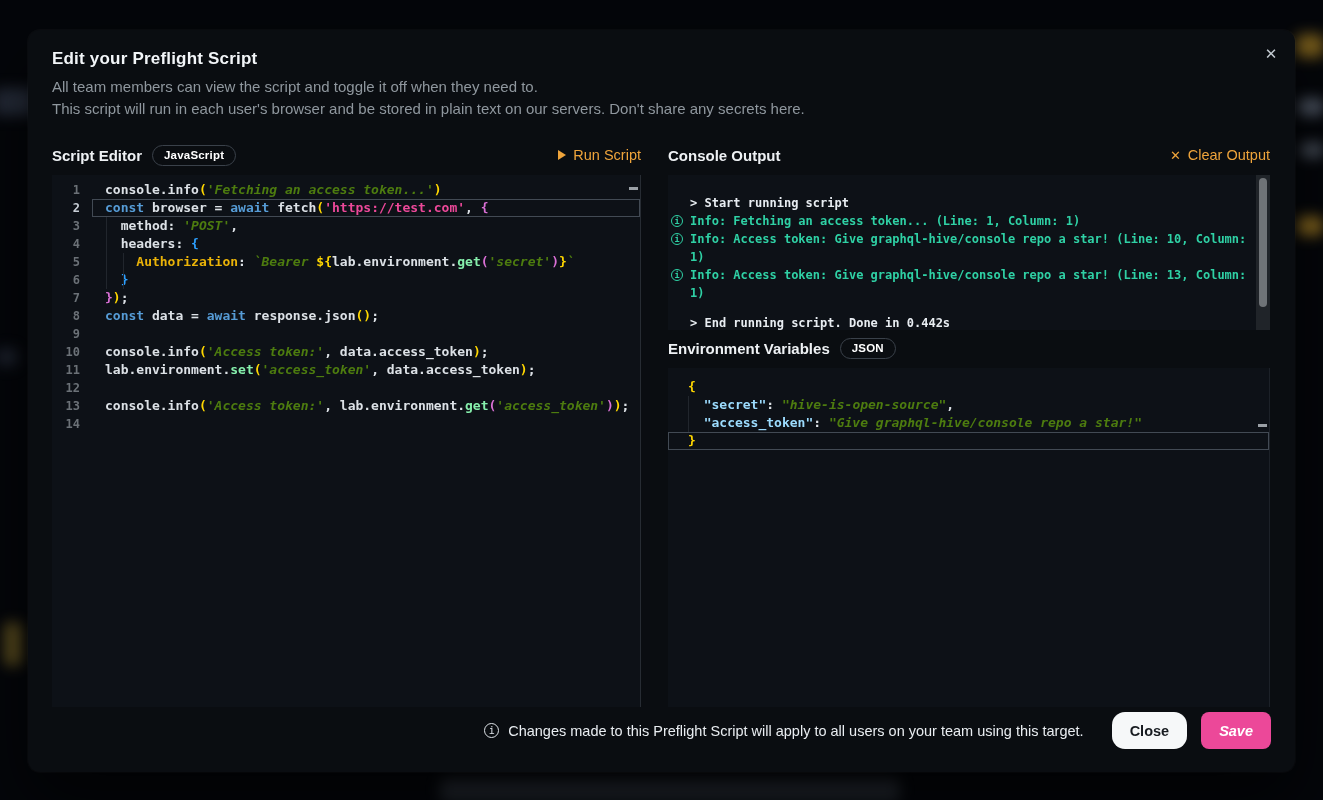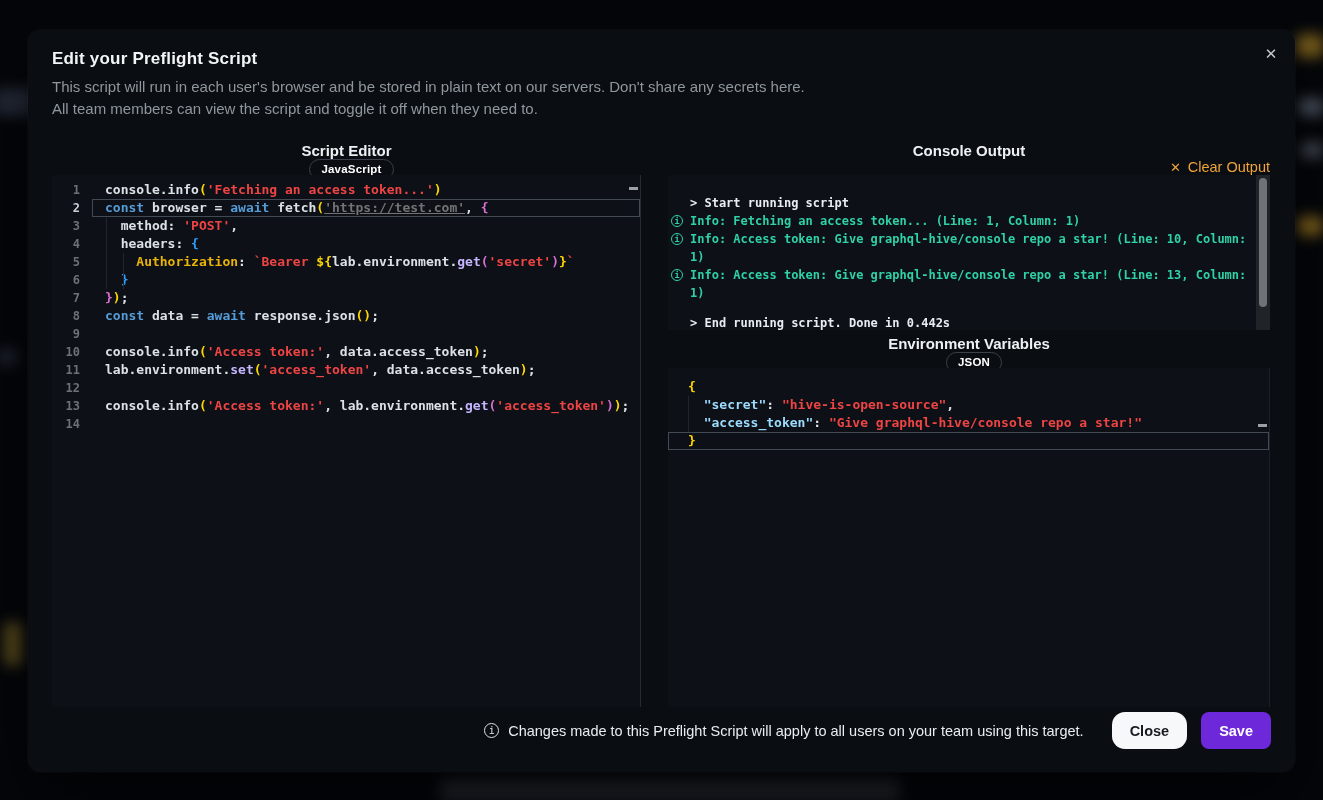--- a/index.html
+++ b/index.html
@@ -22,21 +22,21 @@
   .modal-close {
     position:absolute; top:12px; right:12px; width:24px; height:24px;
     display:flex; align-items:center; justify-content:center;
     color:#c3cad1; font-size:15px; cursor:pointer; background:none; border:none;
     font-family:"Liberation Sans", sans-serif;
   }
   .m-title { position:absolute; left:24px; top:19px; font-size:17px; font-weight:bold; color:#f2f5f8; letter-spacing:.2px; }
   .m-desc  { position:absolute; left:24px; top:46px; font-size:15px; line-height:22px; color:#8f979e; }
 
   
-  .sec-head { position:absolute; height:26px; display:flex; align-items:center;flex-direction:column; }
+  .sec-head { position:absolute; height:26px; display:flex; align-items:center; }
   .sec-title { font-size:15px; font-weight:bold; color:#eef1f4; }
   .pill {
     margin-left:10px; padding:3px 11px 4px; border:1px solid #3a414a; border-radius:999px;
     font-size:11.5px; font-weight:bold; color:#fff; letter-spacing:.2px;
   }
   .accent-btn {
     margin-left:auto; display:flex; align-items:center; gap:7px;
     background:none; border:none; cursor:pointer;
     color:#efa43b; font-size:14.5px; font-family:"Liberation Sans", sans-serif;
   }
@@ -70,23 +70,23 @@
   .ed-script .row:nth-child(n+5):nth-child(-n+6) .code::after {
     content:""; position:absolute; left:31px; top:0; bottom:0; width:1px; background:#21262d;
   }
   .ed-env .row:nth-child(n+2):nth-child(-n+3) .code::before {
     content:""; position:absolute; left:20px; top:0; bottom:0; width:1px; background:#21262d;
   }
 
   
   .t-d  { color:#dce1e6; }
   .t-kw { color:#569cd6; }
-  .t-fn { color:#c4b5fd;text-align:center; }
-  .t-s  { color:#ef4444; }
-  .t-u  { color:#737373; text-decoration:underline; }
+  .t-fn { color:#86efac;text-align:center; }
+  .t-s  { color:#4d7c0f;font-style:italic; }
+  .t-u  { color:#ec4899; }
   .t-b1 { color:#ffd700; }
   .t-b2 { color:#da70d6; }
   .t-b3 { color:#2da0ff; }
   .t-prop { color:#eab308;margin-top:32px; }
   .t-key  { color:#9cdcfe; }
 
   
   .ruler-dash { position:absolute; right:2px; width:9px; height:3px; background:#9aa0a6; }
 
   
@@ -118,42 +118,42 @@
     width:15px; height:15px; border:1.3px solid #dfe4e9; border-radius:50%;
     color:#dfe4e9; font-size:10px; line-height:13px; text-align:center; flex:0 0 15px;
     font-family:"DejaVu Sans Mono", monospace;
   }
   .btn {
     height:37px; border:none; border-radius:8px; padding:0 18px;
     font-size:14.5px; font-weight:bold; cursor:pointer;
     font-family:"Liberation Sans", sans-serif;
   }
   .btn-close { background:#f6f8f9; color:#171b20;border-radius:13px; }
-  .btn-save  { background:#6d28d9; color:#ffffff; }
+  .btn-save  { background:#ec4899; color:#ffffff;font-style:italic; }
 </style>
 </head>
 <body>
 
 <div class="blob" style="left:-6px;top:88px;width:40px;height:28px;background:#2a3140;"></div>
 <div class="blob" style="left:-4px;top:348px;width:22px;height:18px;background:#222835;"></div>
 <div class="blob" style="left:4px;top:622px;width:18px;height:44px;background:#6b5a22;"></div>
 <div class="blob" style="left:1296px;top:34px;width:28px;height:24px;background:#8a6a1e;"></div>
 <div class="blob" style="left:1298px;top:98px;width:26px;height:18px;background:#5a6372;"></div>
 <div class="blob" style="left:1300px;top:142px;width:24px;height:16px;background:#525a66;"></div>
 <div class="blob" style="left:1297px;top:216px;width:26px;height:20px;background:#9c7722;"></div>
 <div class="blob" style="left:440px;top:778px;width:460px;height:24px;background:#262b33;"></div>
 
 <div class="modal">
 
   <button class="modal-close">✕</button>
 
   <div class="m-title">Edit your Preflight Script</div>
   <div class="m-desc">
+    <div>All team members can view the script and toggle it off when they need to.</div>
     <div>This script will run in each user's browser and be stored in plain text on our servers. Don't share any secrets here.</div>
-    <div>All team members can view the script and toggle it off when they need to.</div>
   </div>
 
   <div class="sec-head" style="left:24px; top:112px; width:589px;">
     <span class="sec-title">Script Editor</span>
     <span class="pill">JavaScript</span>
     <button class="accent-btn">
       <span class="tri"></span>
       <span>Run Script</span>
     </button>
   </div>

